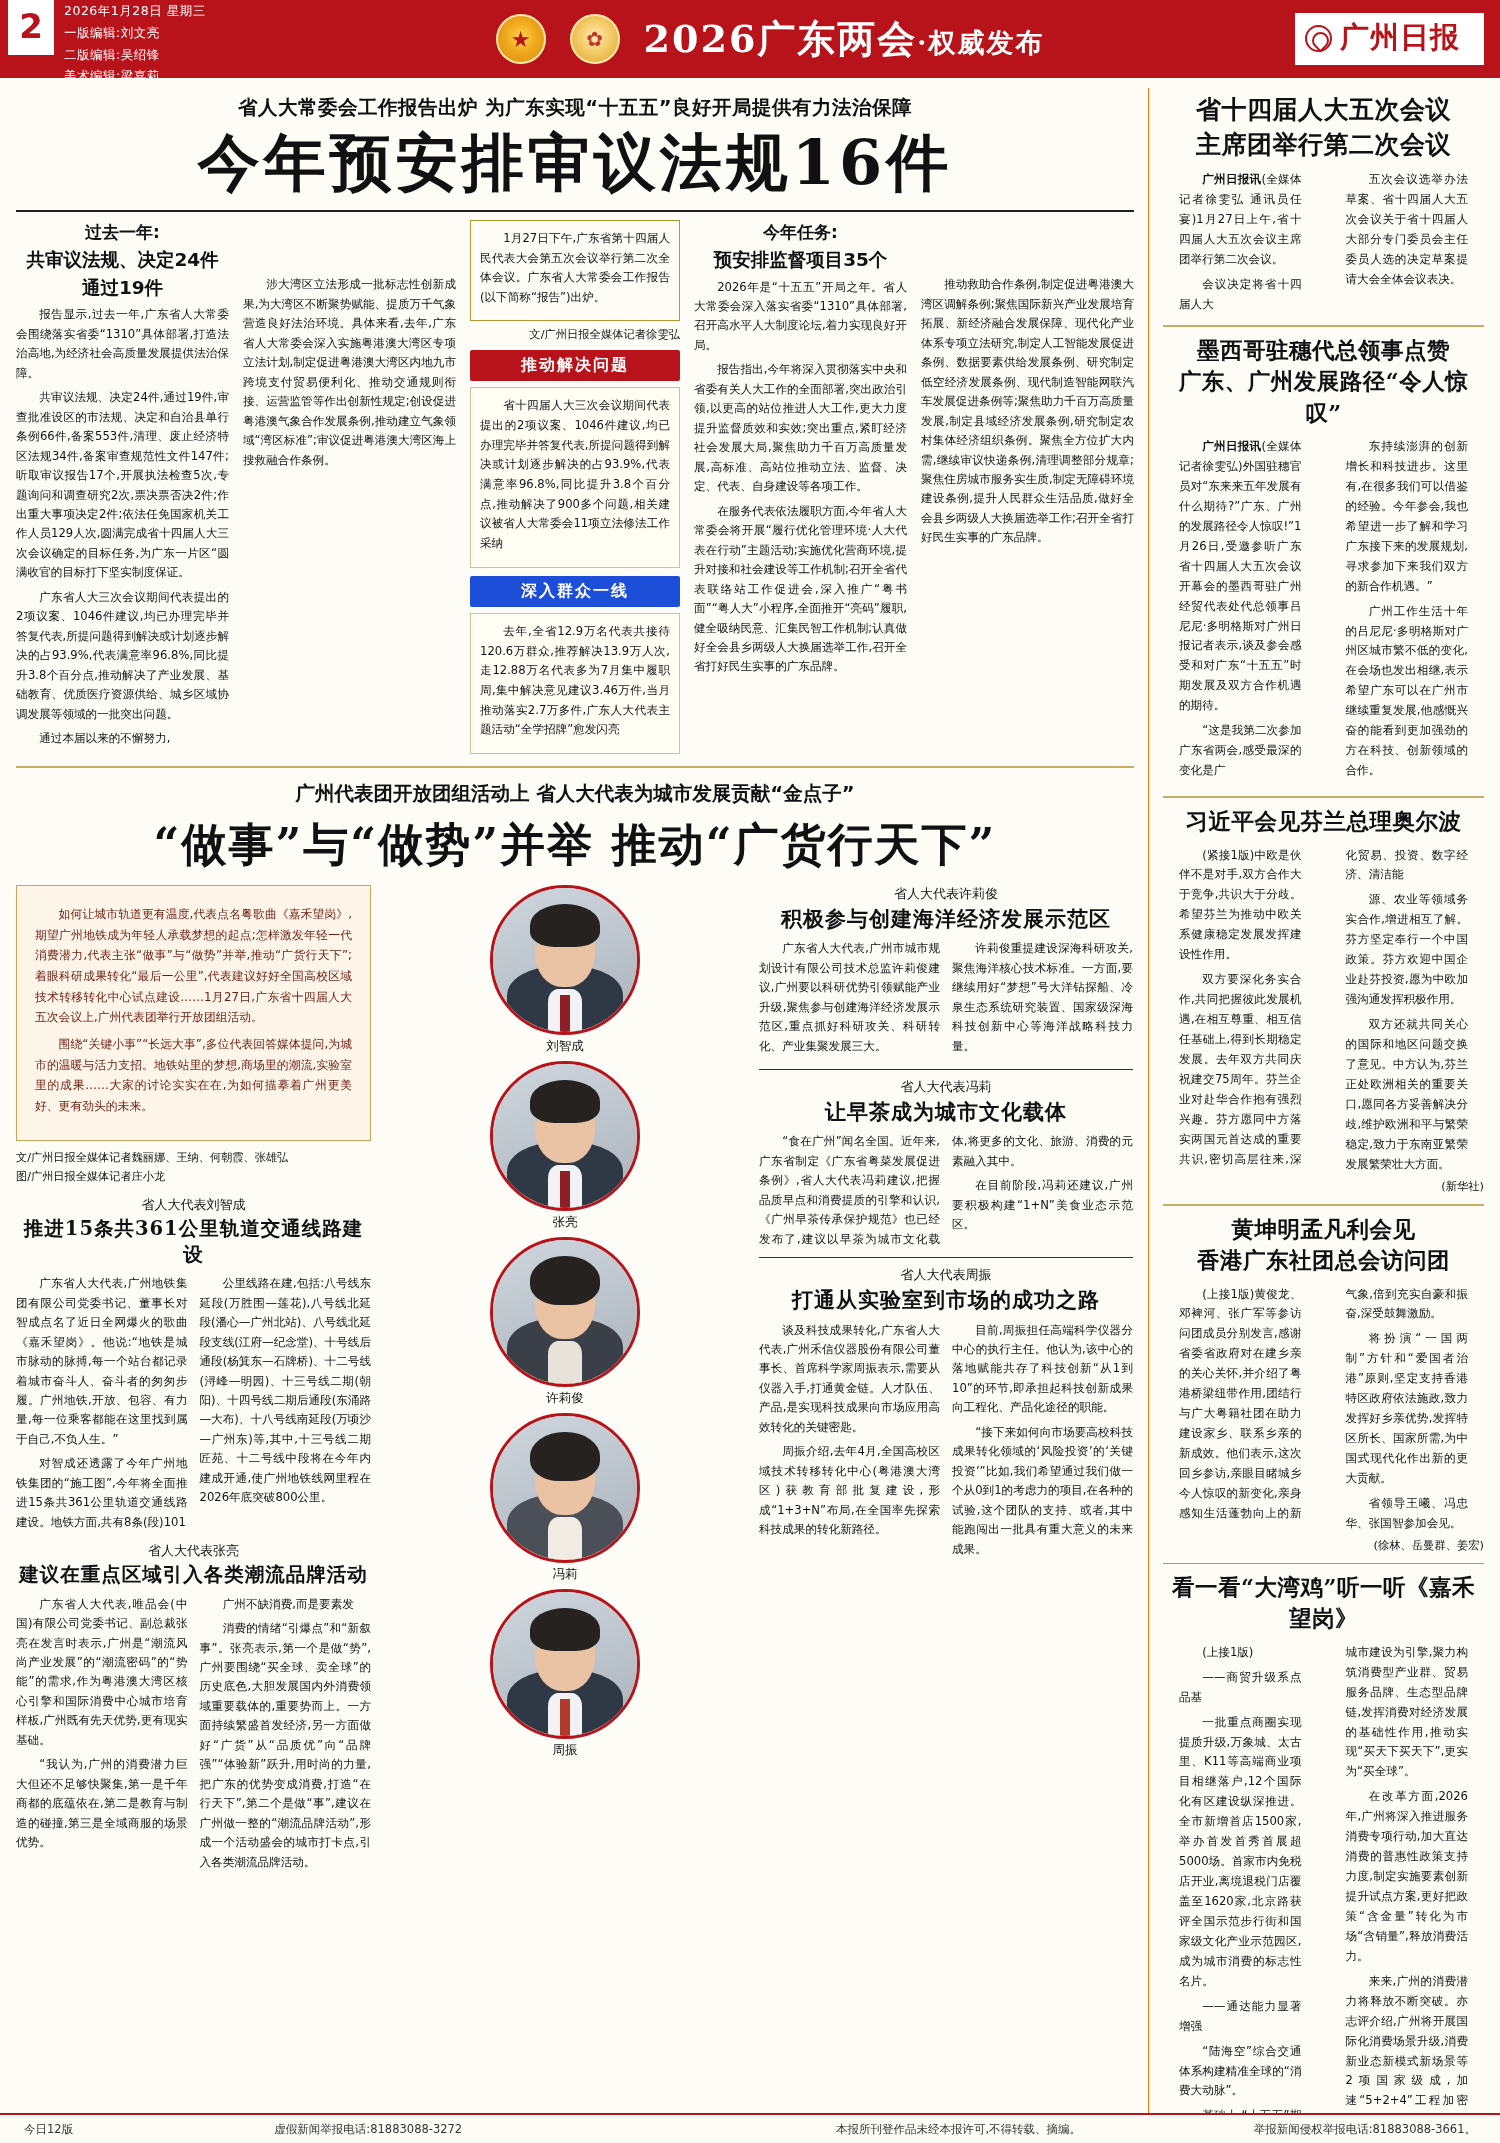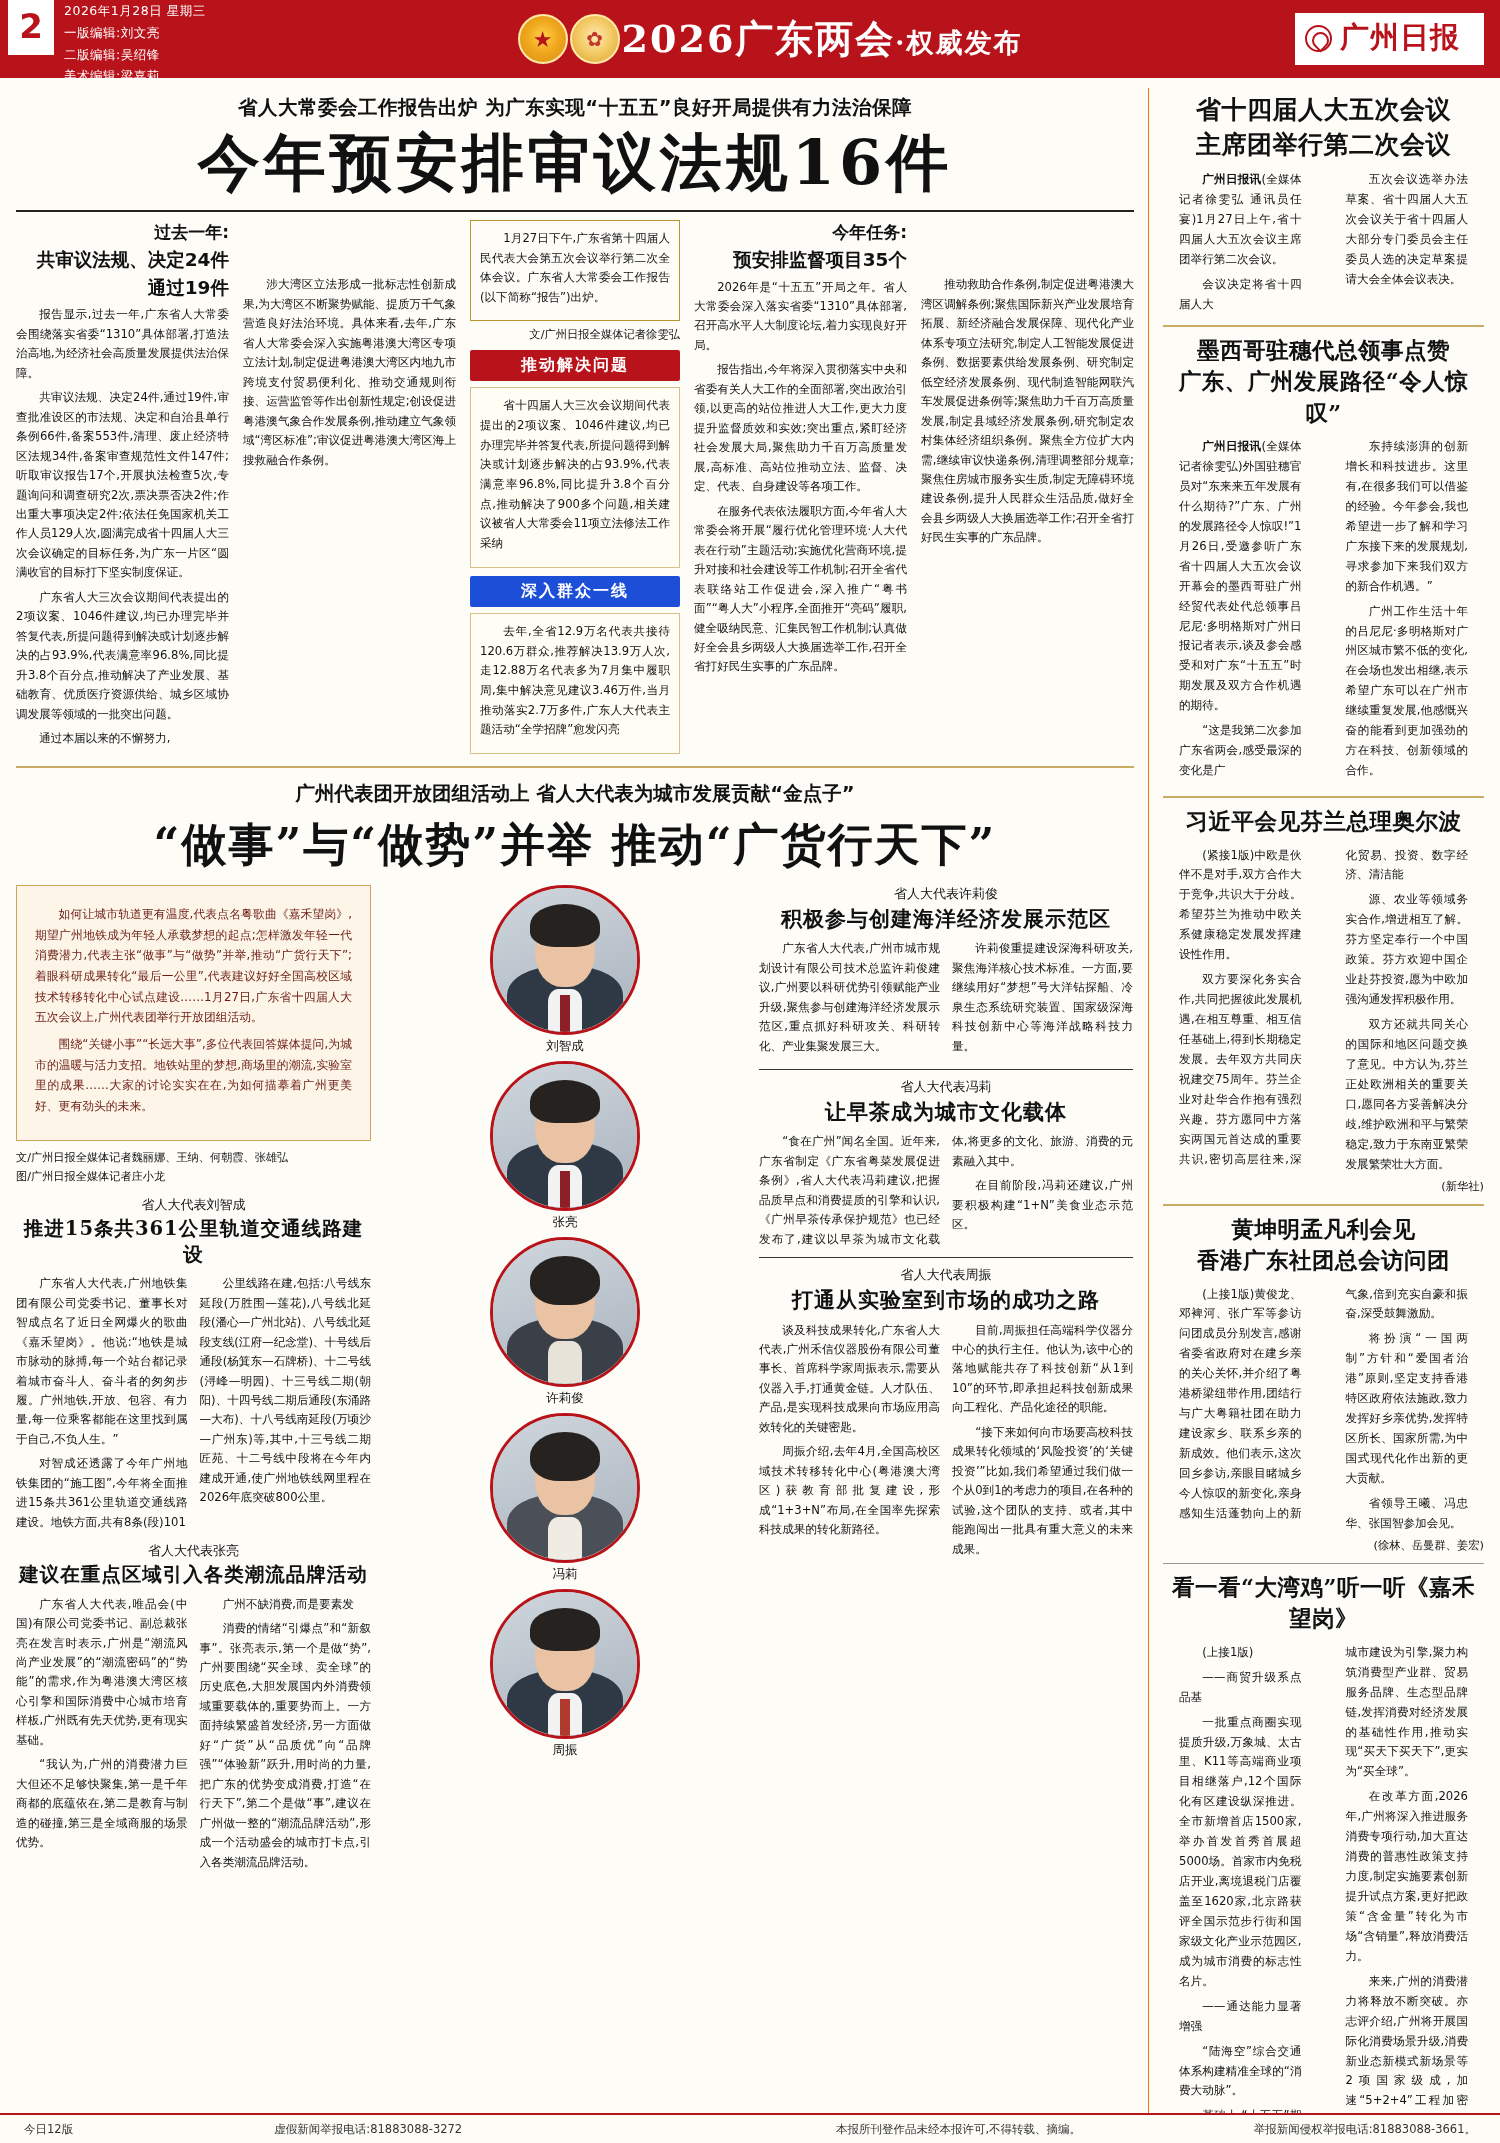--- a/index.html
+++ b/index.html
@@ -17,21 +17,21 @@
     height:78px; background:#b8131a; color:#fff;
     display:flex; align-items:center; position:relative;
   }
   .mh-left { display:flex; align-items:stretch; padding-left:8px; width:330px; }
   .pageno {
     width:46px; height:58px; background:#fff; color:#b8131a;
     display:flex; flex-direction:column; align-items:center; justify-content:center;
     font-size:34px; font-weight:bold; line-height:1; margin-right:10px; margin-top:6px;
   }
   .mh-credits { font-size:12.5px; line-height:1.75; padding-top:9px; letter-spacing:.5px; }
-  .mh-center { flex:1; display:flex; align-items:center; justify-content:center; gap:2px; }
+  .mh-center { flex:1; display:flex; align-items:center; justify-content:center; gap:24px; }
   .emblem { width:50px; height:50px; border-radius:50%; background:radial-gradient(circle at 50% 45%, #ffd24a 0%, #f0a81e 45%, #d98c10 100%); border:2px solid #ffe9a8; position:relative; }
   .emblem:after { content:"★"; position:absolute; inset:0; display:flex; align-items:center; justify-content:center; color:#b8131a; font-size:22px; }
   .emblem2 { background:radial-gradient(circle at 50% 45%, #ffe9b0 0%, #f3c964 50%, #d9a42a 100%); }
   .emblem2:after { content:"✿"; color:#c0392b; font-size:20px; }
   .mh-title { font-size:38px; font-weight:bold; letter-spacing:2px; font-family:"DejaVu Serif", serif; }
   .mh-title .sep { font-size:26px; }
   .mh-title .sub { font-size:27px; }
   .mh-right { width:290px; display:flex; align-items:center; justify-content:flex-end; padding-right:16px; }
   .brandbox { background:#fff; color:#b8131a; padding:5px 24px 7px 10px; display:flex; align-items:center; gap:8px; }
   .brandmark { width:27px; height:27px; border:2.5px solid #b8131a; border-radius:50%; position:relative; }
@@ -46,21 +46,21 @@
   
   .kicker { text-align:center; font-size:19.5px; font-weight:bold; padding:6px 0 2px; letter-spacing:.5px; }
   .headline-main {
     text-align:center; font-family:"DejaVu Serif", serif; font-weight:bold;
     font-size:62px; letter-spacing:4px; line-height:1.15; padding:4px 0 10px;
   }
   .rule-thick { border-top:2px solid #222; margin:2px 0 8px; }
 
   .threecol { display:flex; gap:14px; }
   .col { flex:1; }
-  .colhead { font-size:17px; font-weight:bold; text-align:right; line-height:1.5; margin-bottom:4px; }
+  .colhead { font-size:17px; font-weight:bold; text-align:center; line-height:1.5; margin-bottom:4px; }
   .colhead .big { font-size:18.5px; }
   .body { font-size:11.6px; line-height:1.68; text-align:justify; }
   .body p { margin:0 0 5px; text-indent:2em; }
 
   .midbox { border:1px solid #b9942f; padding:8px 9px; font-size:11.6px; line-height:1.68; text-align:justify; }
   .midbox p { margin:0 0 5px; text-indent:2em; }
   .byline { font-size:11.3px; text-align:right; margin:6px 0 8px; }
   .tagbar {
     background:#b8131a; color:#fff; text-align:center; font-size:16px; font-weight:bold;
     padding:5px 0; letter-spacing:2px; margin:8px 0 6px; border-radius:2px;

